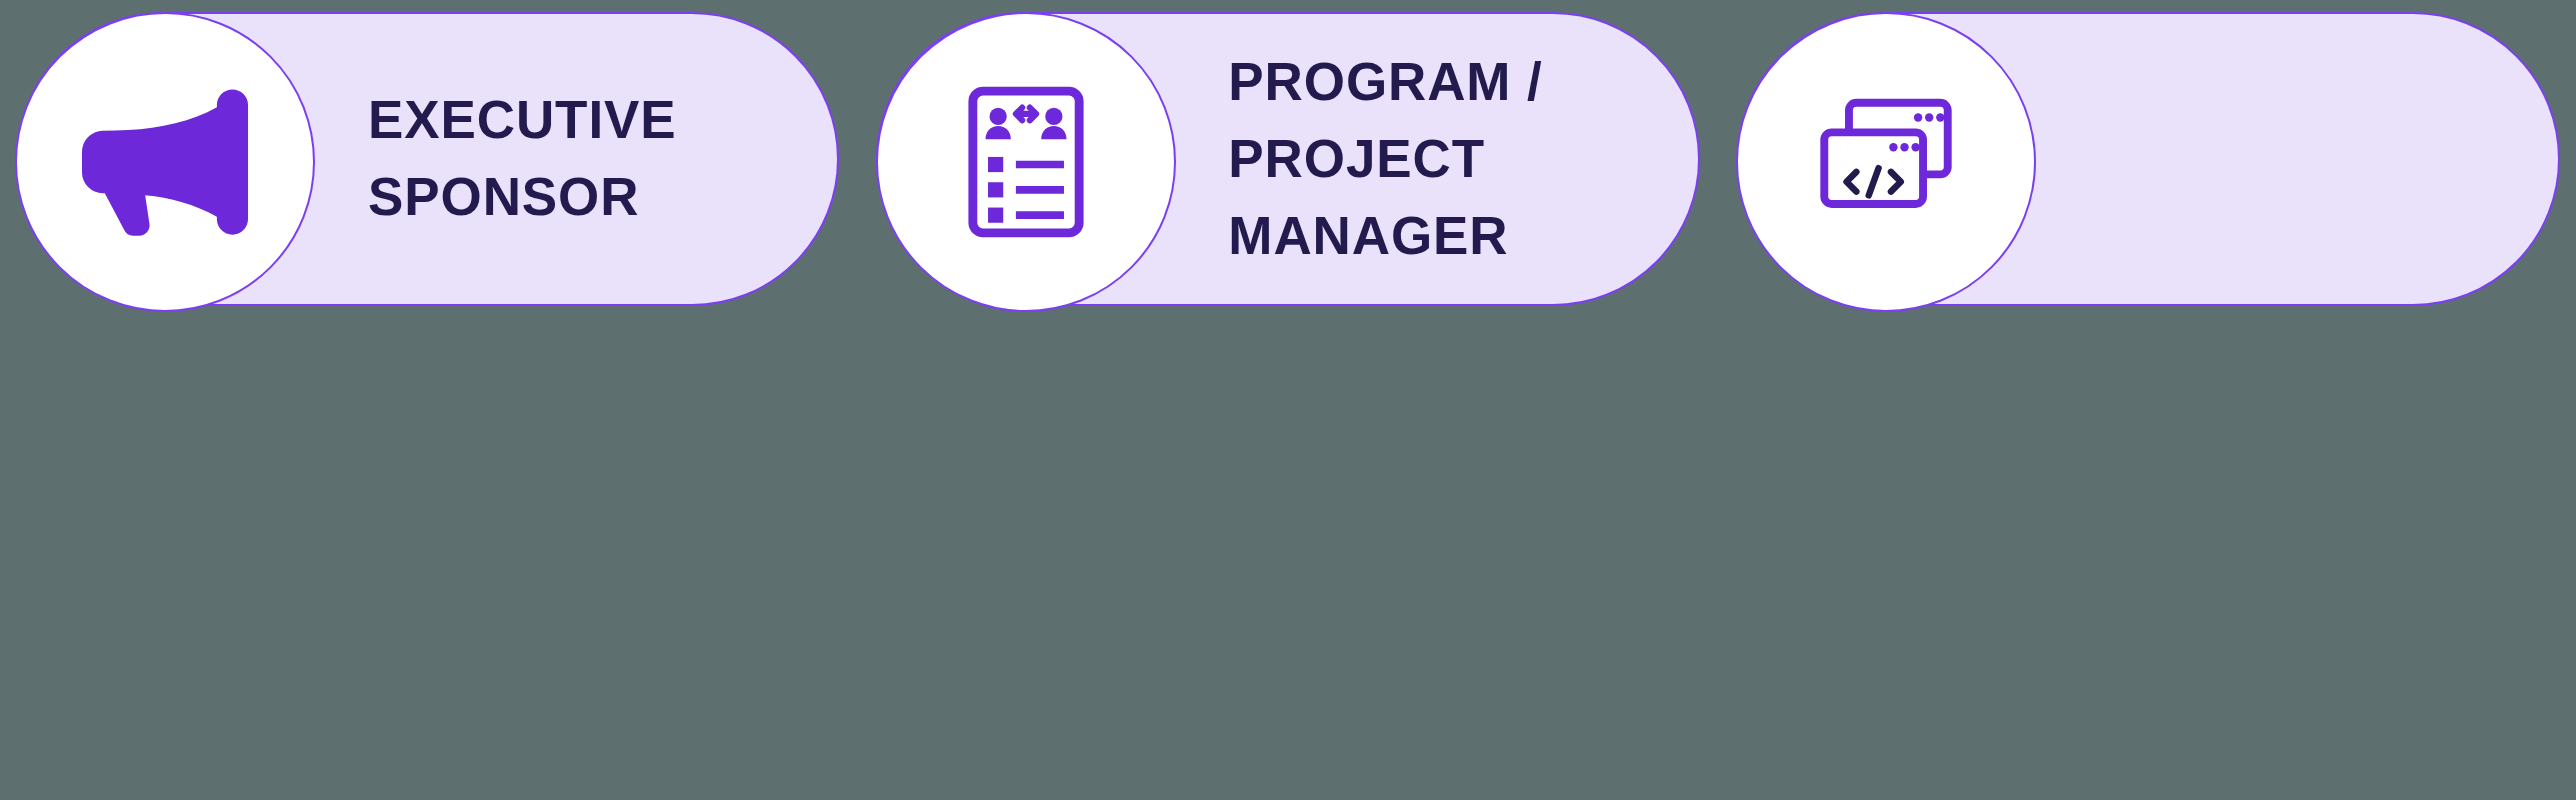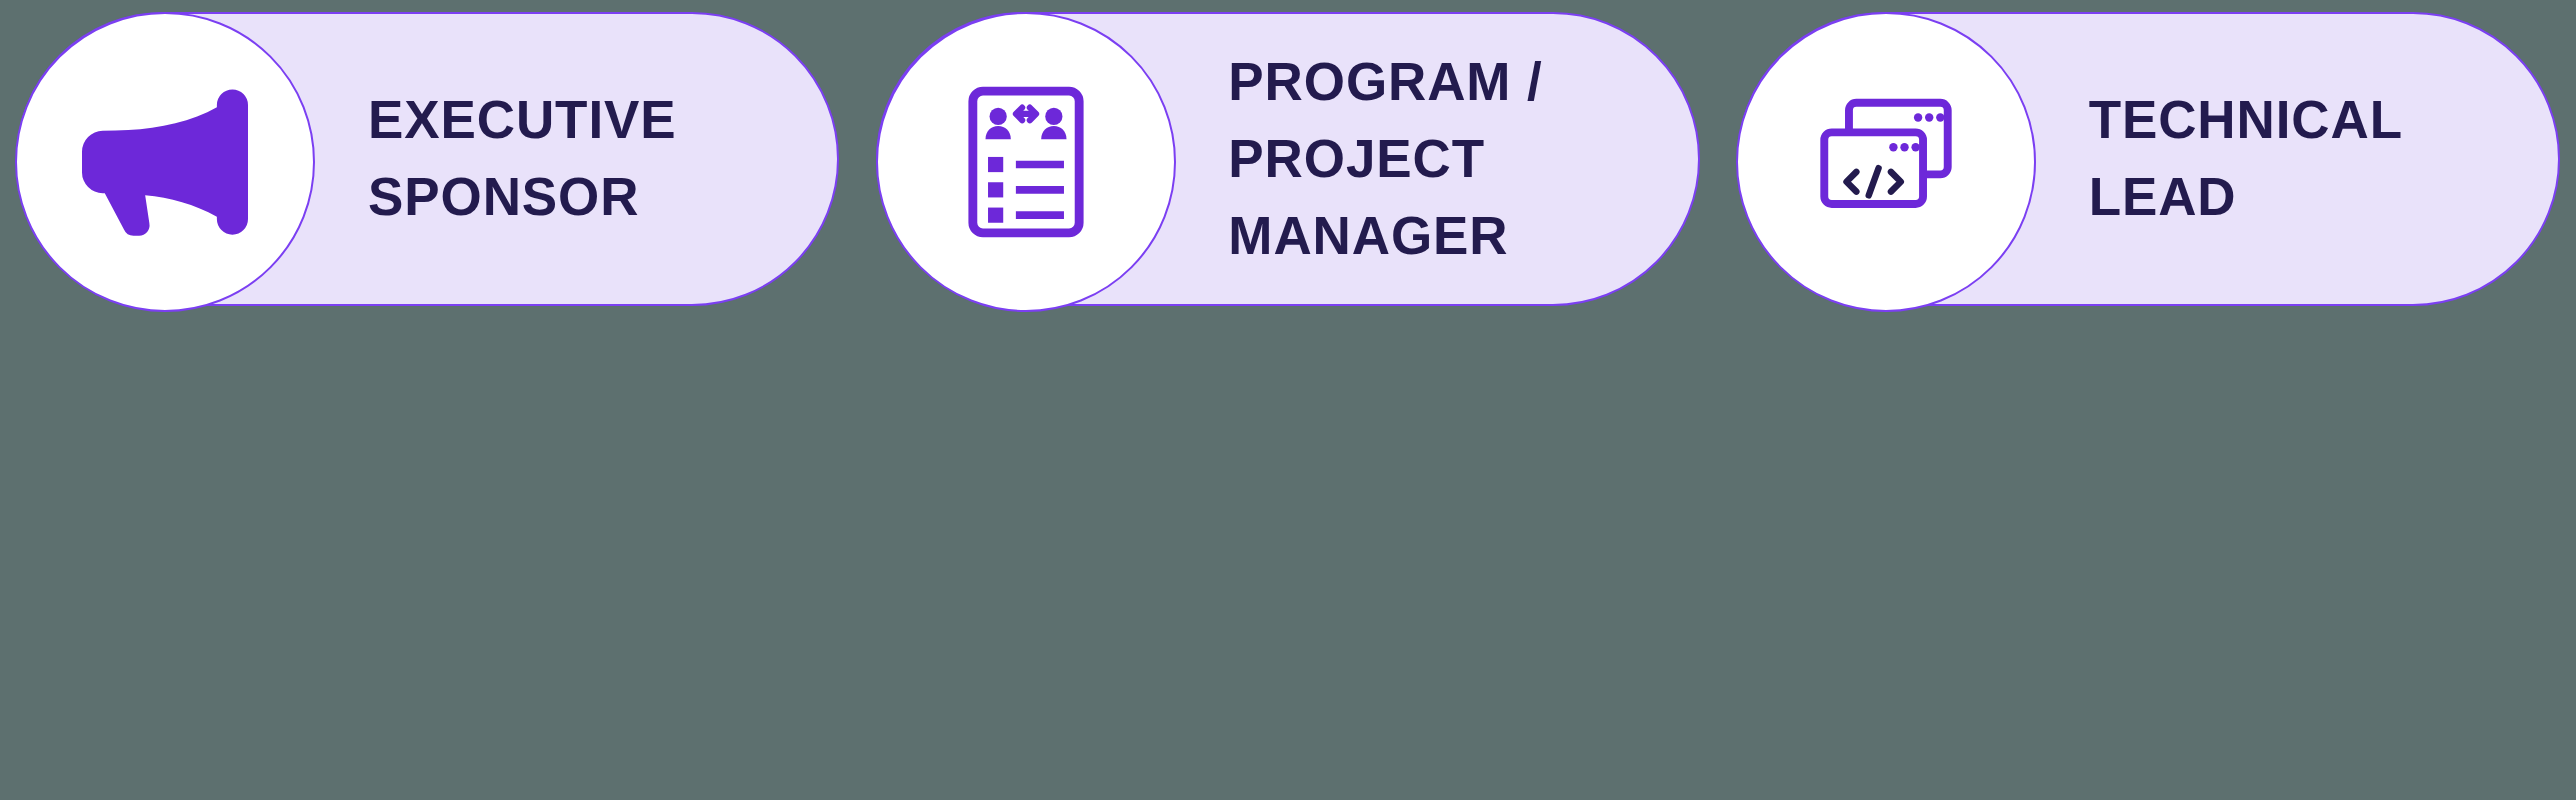--- a/index.html
+++ b/index.html
@@ -119,18 +119,17 @@
           <circle cx="39.5" cy="26" r="1.7" fill="currentColor" stroke="none"></circle>
           <circle cx="44" cy="26" r="1.7" fill="currentColor" stroke="none"></circle>
           <g stroke-width="2.6" stroke-linecap="round" stroke-linejoin="round" style="stroke:var(--text-color)">
             <polyline points="20,36 16,40 20,44"></polyline>
             <polyline points="34,36 38,40 34,44"></polyline>
             <line x1="29" y1="34.5" x2="25" y2="45.5"></line>
           </g>
         </svg>
       </span>
     </div>
-    <div class="role-label">TECHNICAL LEAD</div>
   </div>
 
 
 </div>
 
 
 </body></html>

